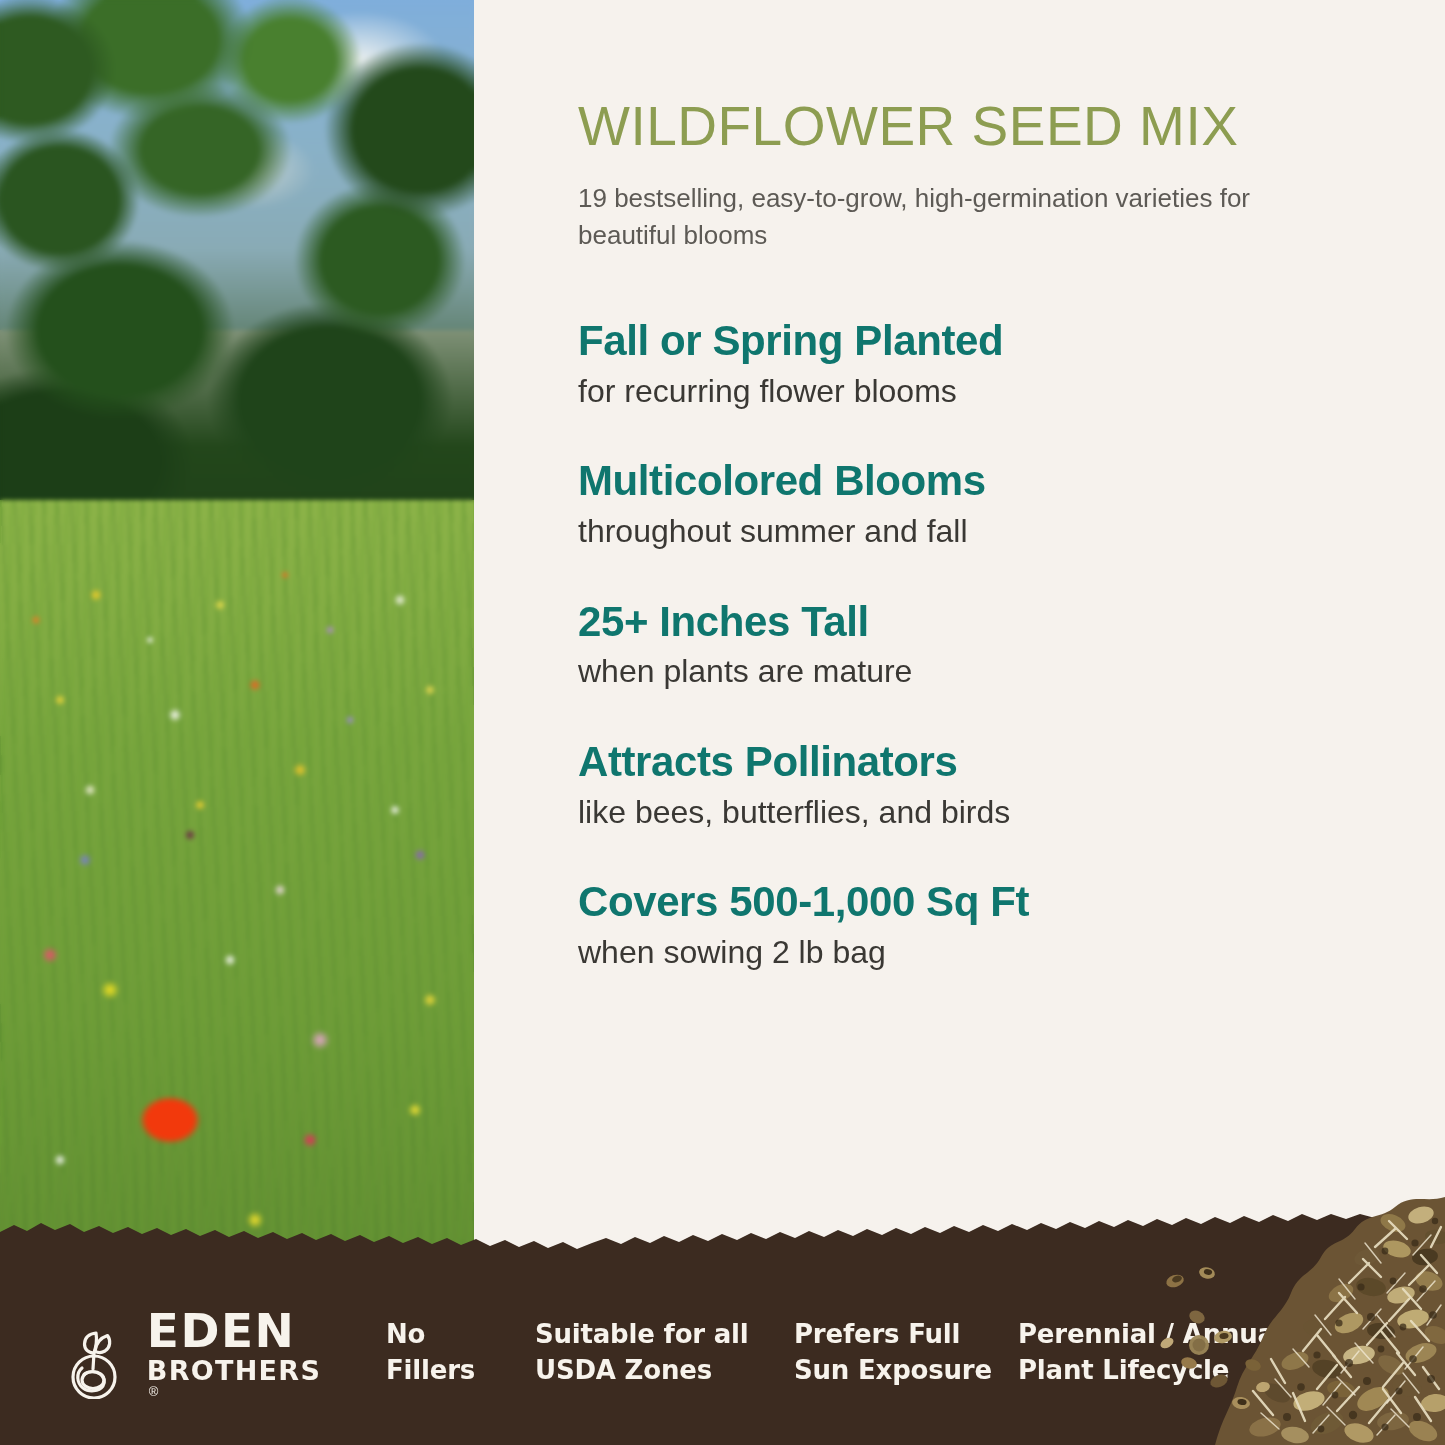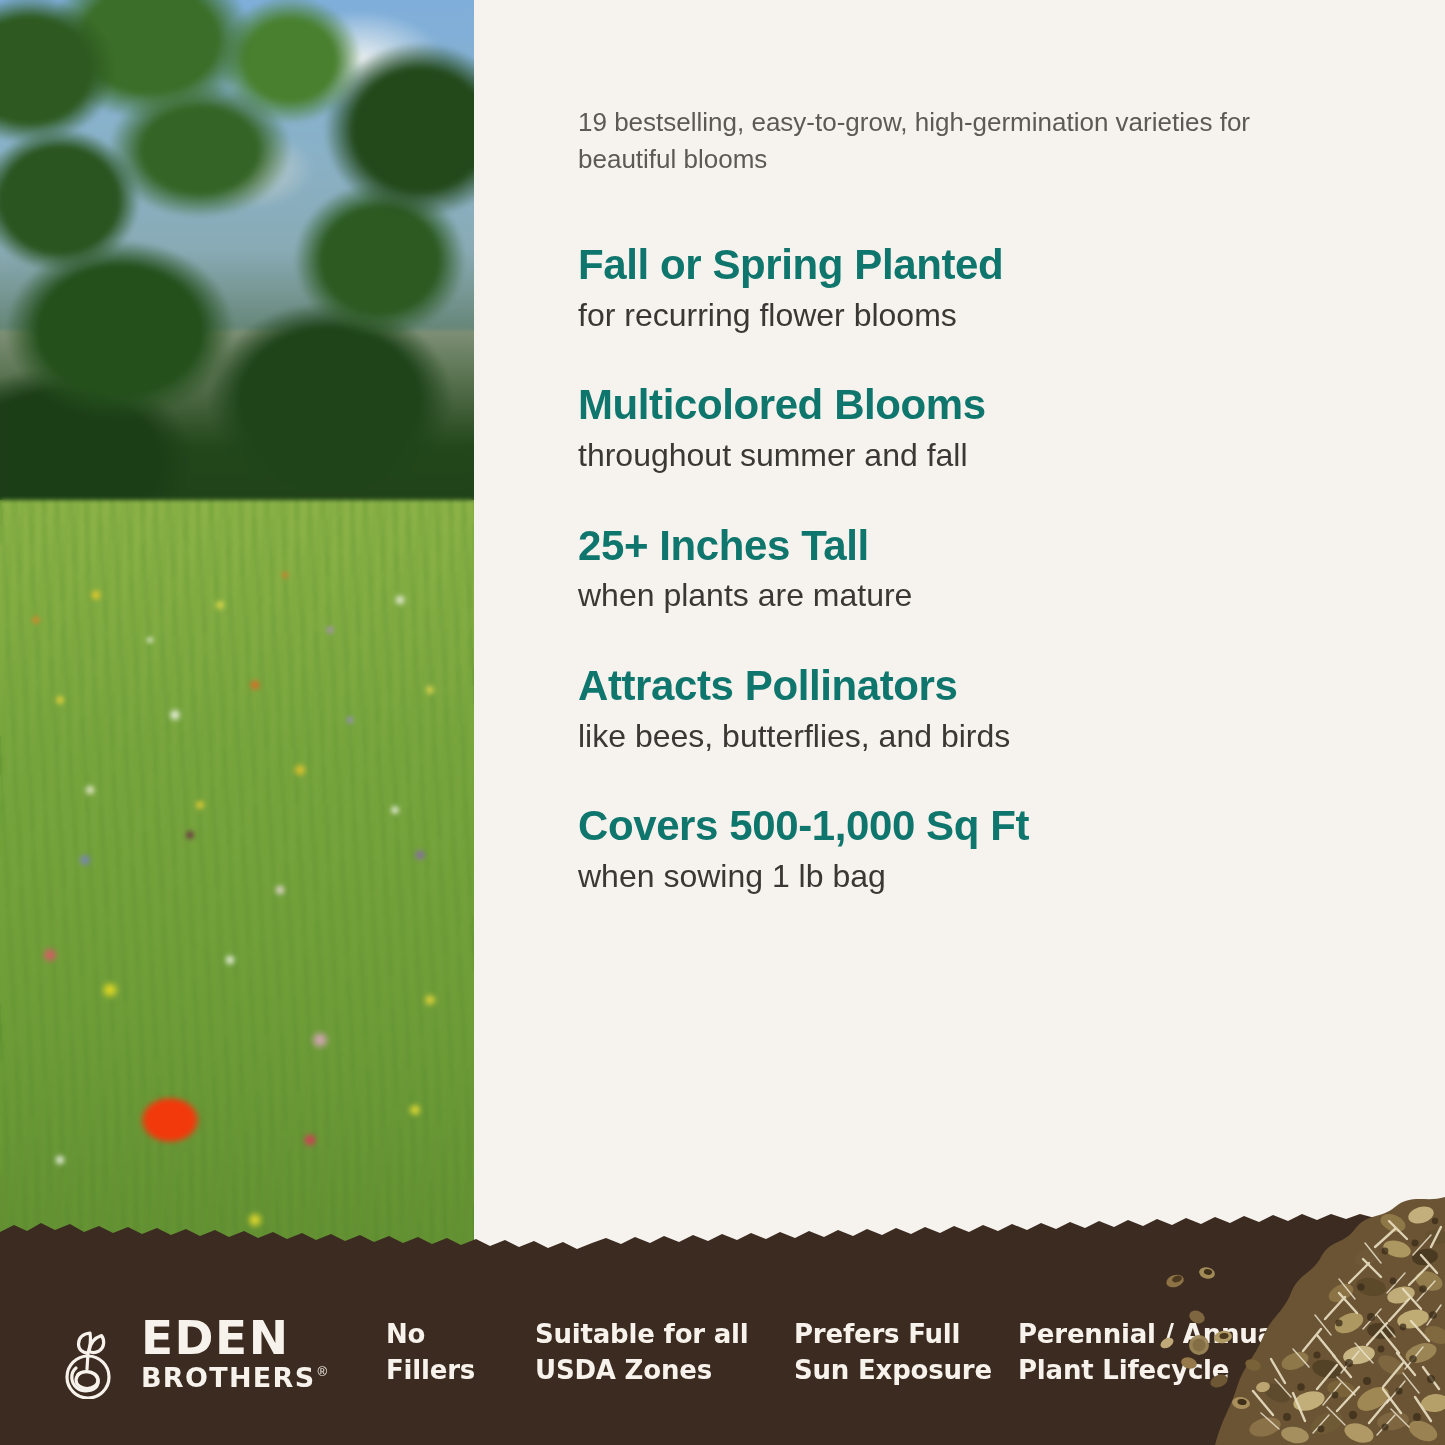--- a/index.html
+++ b/index.html
@@ -227,20 +227,21 @@
     font-weight: 700;
     letter-spacing: 1.5px;
     line-height: 1;
   }
 
   #brand-brothers-row {
     display: flex;
     align-items: flex-start;
     line-height: 1;
     margin-top: 3px;
+    flex-direction: column;
   }
 
   #brand-brothers {
     font-family: "DejaVu Sans", sans-serif;
     font-size: 27px;
     font-weight: 700;
     letter-spacing: 1.3px;
   }
 
   #brand-reg {
@@ -289,20 +290,21 @@
 
   <div id="photo-panel">
     <div id="photo-sky"></div>
     <div id="photo-trees"></div>
     <div id="photo-meadow"></div>
     <div id="photo-blur"></div>
   </div>
 
   <div id="content">
 
+    <div id="subtitle">WILDFLOWER SEED MIX</div>
     <div id="description">19 bestselling, easy-to-grow, high-germination varieties for beautiful blooms</div>
 
     <div id="features">
 
       <div class="feature">
         <div class="feature-title">Fall or Spring Planted</div>
         <div class="feature-sub">for recurring flower blooms</div>
       </div>
 
       <div class="feature">
@@ -315,21 +317,21 @@
         <div class="feature-sub">when plants are mature</div>
       </div>
 
       <div class="feature">
         <div class="feature-title">Attracts Pollinators</div>
         <div class="feature-sub">like bees, butterflies, and birds</div>
       </div>
 
       <div class="feature">
         <div class="feature-title">Covers 500-1,000 Sq Ft</div>
-        <div class="feature-sub">when sowing 1 lb bag</div>
+        <div class="feature-sub">when sowing 2 lb bag</div>
       </div>
 
     </div>
   </div>
 
   <svg id="torn-edge" viewBox="0 0 1445 46" preserveAspectRatio="none">
     <path fill="#3C2B20" d="M0,18 L14,11 L27,17 L41,9 L55,16 L70,10 L84,18 L99,12 L113,19 L128,13
       L142,20 L157,14 L171,21 L186,15 L200,22 L215,16 L229,23 L244,17 L258,24 L273,18 L287,25
       L302,19 L316,26 L331,20 L345,27 L360,21 L374,28 L389,22 L403,29 L418,23 L432,30 L447,24
       L461,31 L476,25 L490,32 L505,26 L519,33 L534,27 L548,34 L563,28 L577,35 L592,29 L606,24

